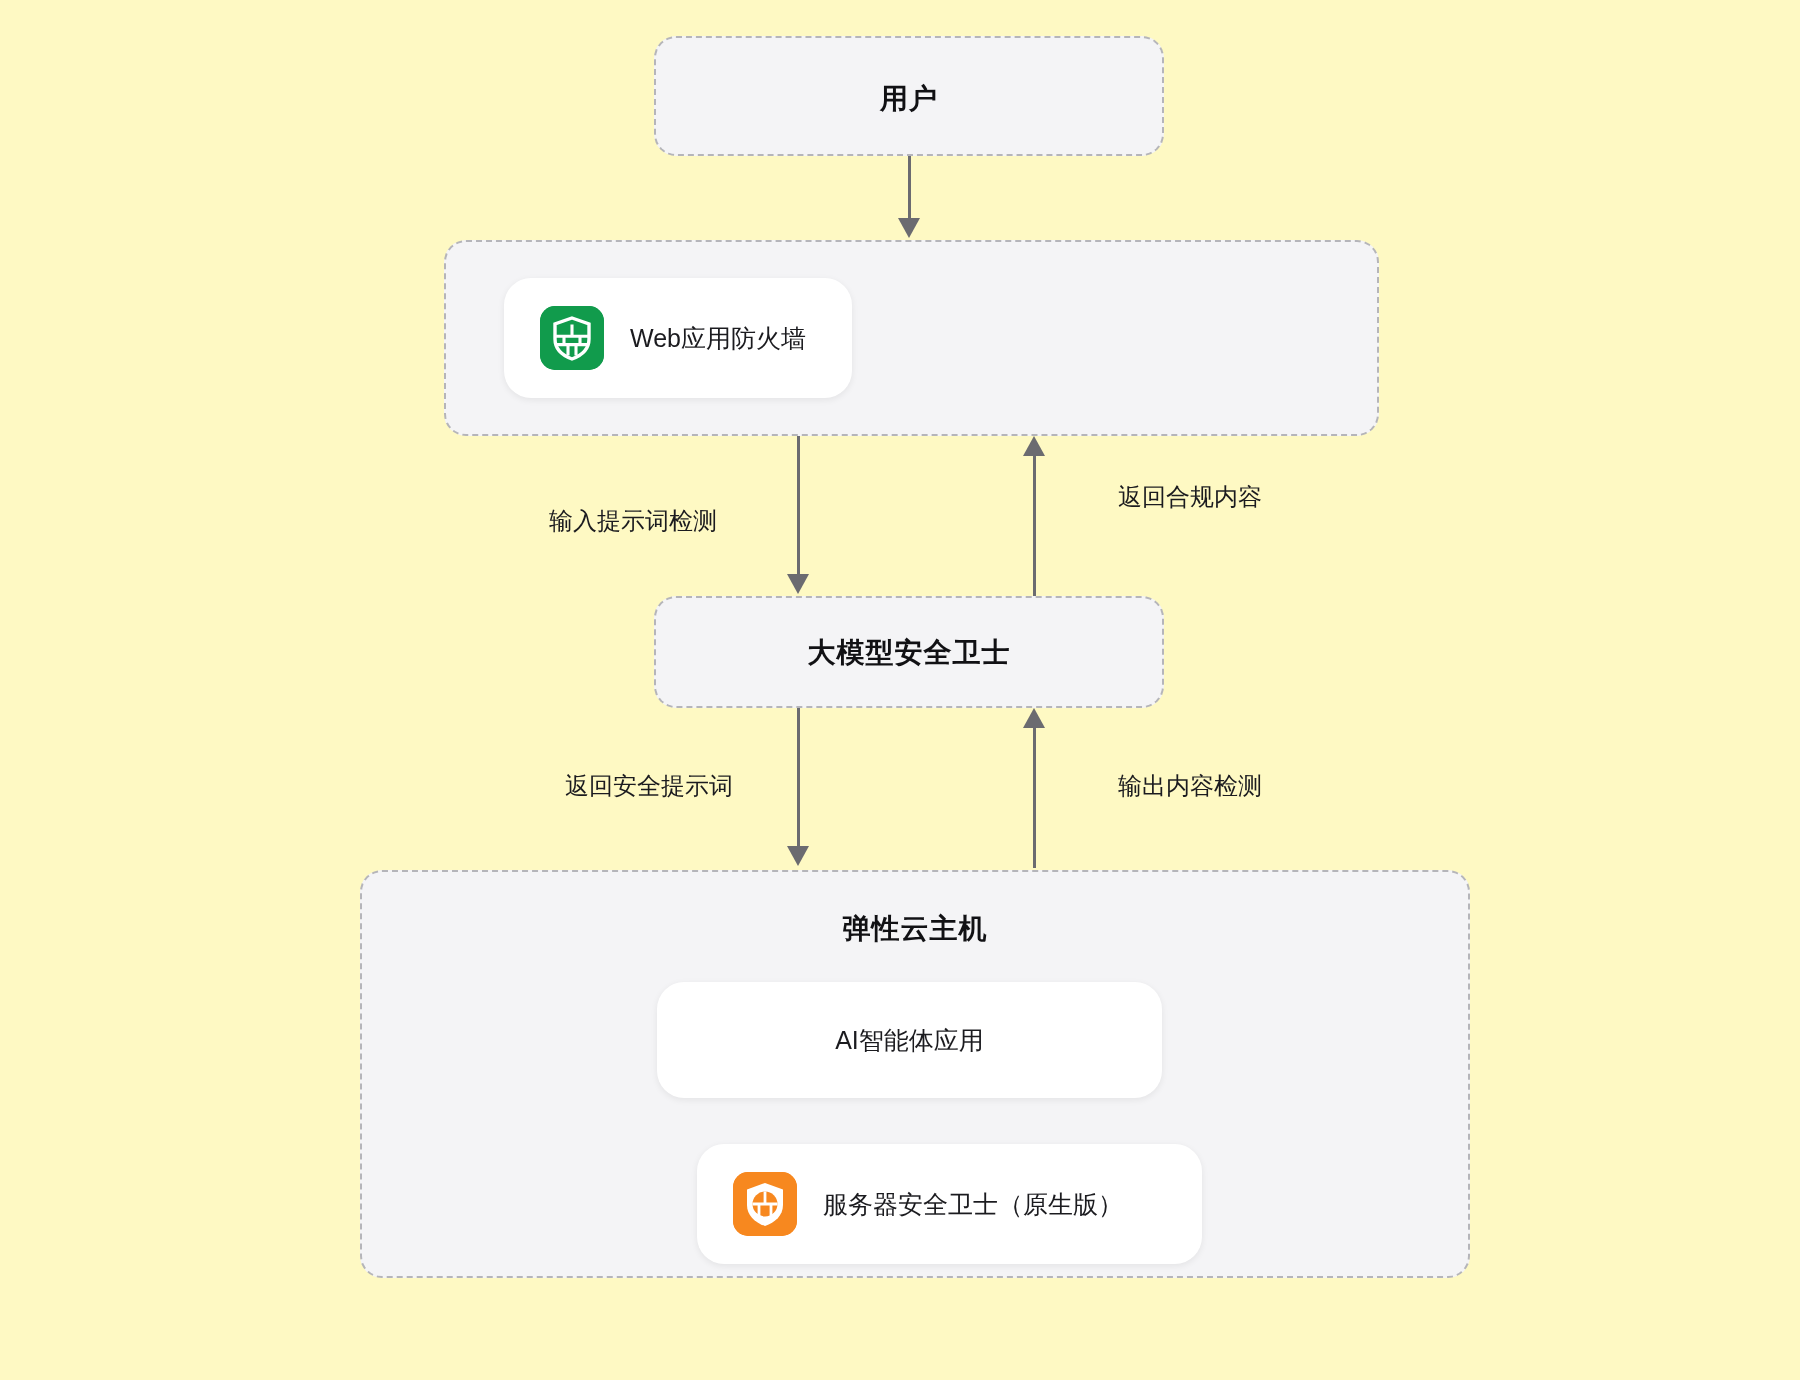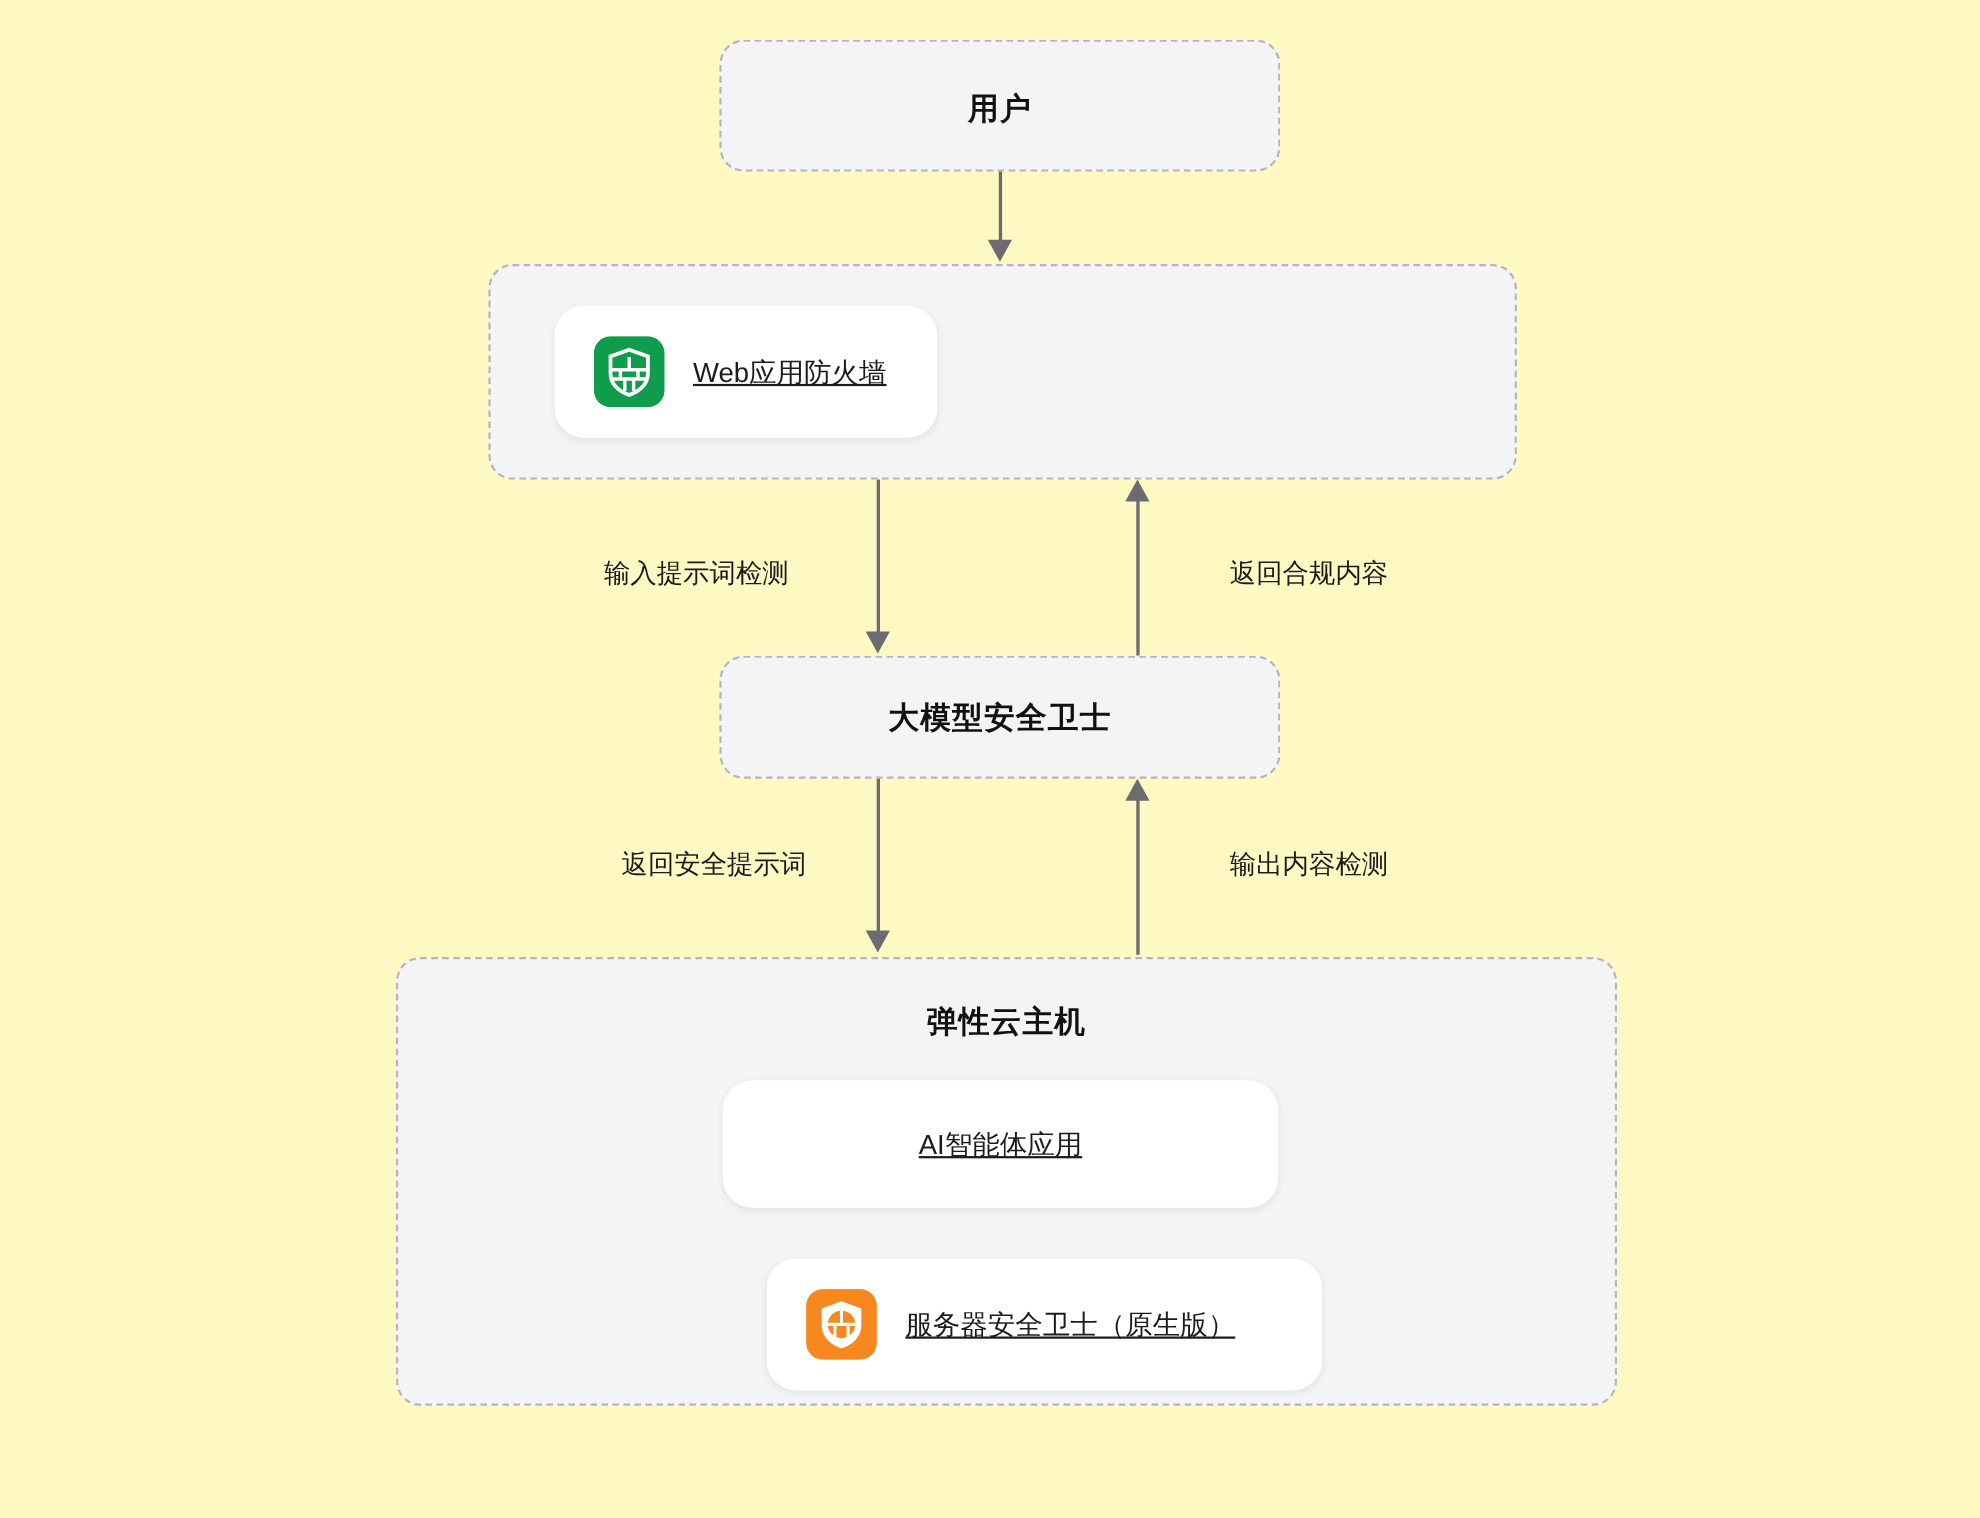--- a/index.html
+++ b/index.html
@@ -39,21 +39,20 @@
 
   
   .card {
     position: absolute;
     box-sizing: border-box;
     background: #ffffff;
     border-radius: 27px;
     box-shadow: 0 2px 7px rgba(0,0,0,0.07);
     display: flex;
     align-items: center;
-    text-decoration: underline;
   }
   .card.with-icon { padding-left: 36px; }
   .card.centered { justify-content: center; }
   .card-label {
     font-size: 25px;
     color: #1b1b1f;
     white-space: nowrap;
   }
   .card.with-icon .card-label { margin-left: 26px; }
 
@@ -128,21 +127,21 @@
   <div class="arrow" style="left:786px; top:436px; height:160px;">
     <div class="arrow-line" style="top:0; height:142px;"></div>
     <div class="arrow-head down" style="top:138px;"></div>
   </div>
   <div class="edge-label" style="left:518px; top:505px; width:230px;">输入提示词检测</div>
 
   <div class="arrow" style="left:1022px; top:436px; height:160px;">
     <div class="arrow-head up" style="top:0;"></div>
     <div class="arrow-line" style="top:18px; height:142px;"></div>
   </div>
-  <div class="edge-label" style="left:1080px; top:505px; width:220px;">返回合规内容</div>
+  <div class="edge-label" style="left:1080px; top:481px; width:220px;">返回合规内容</div>
 
   <div class="dashed-box" style="left:654px; top:596px; width:510px; height:112px;">
     <div class="group-title" style="top:36px; font-size:28px;">大模型安全卫士</div>
   </div>
 
   <div class="arrow" style="left:786px; top:708px; height:160px;">
     <div class="arrow-line" style="top:0; height:142px;"></div>
     <div class="arrow-head down" style="top:138px;"></div>
   </div>
   <div class="edge-label" style="left:534px; top:770px; width:230px;">返回安全提示词</div>

